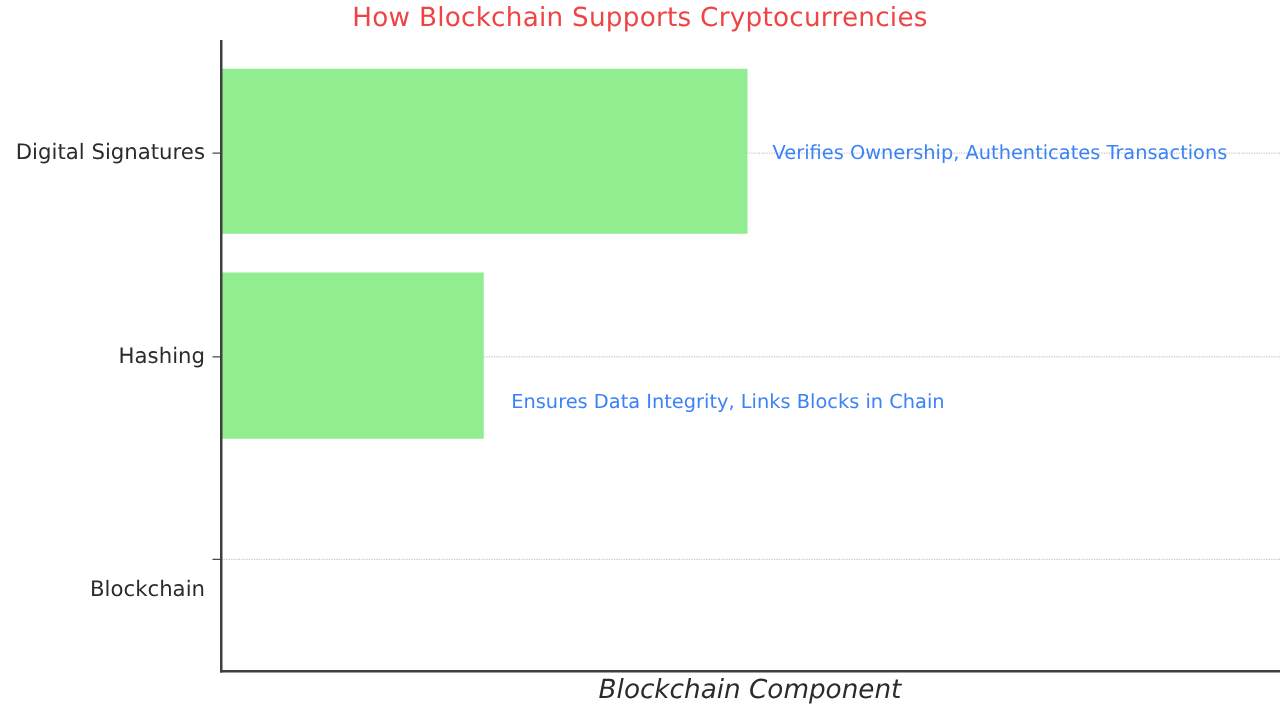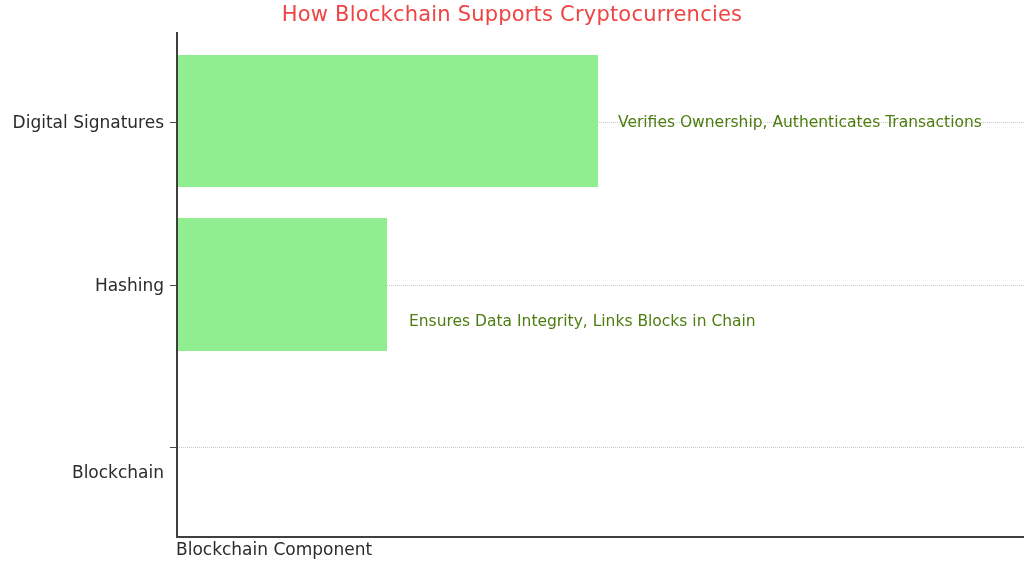--- a/index.html
+++ b/index.html
@@ -75,34 +75,35 @@
   }
   
   .bar {
     position: absolute;
     background: #90ee90;
   }
   
   .bar-annotation {
     position: absolute;
     font-size: 15.5px;
-    color: #4d7c0f;
+    color: #3b82f6;
     white-space: nowrap;
     transform: translateY(-50%);
   }
   
   #xaxis-label {
     position: absolute;
     left: 176px;
     top: 539px;
     width: 848px;
-    text-align: left;
-    font-size: 17px;
+    text-align: center;
+    font-size: 21px;
     color: #2b2b2b;
     white-space: nowrap;
+    font-style: italic;
   }
 </style>
 </head>
 <body>
 
 <div id="figure">
 
   <div id="chart-title">How Blockchain Supports Cryptocurrencies</div>
 
   <div class="gridline" style="top:122px;"></div>

